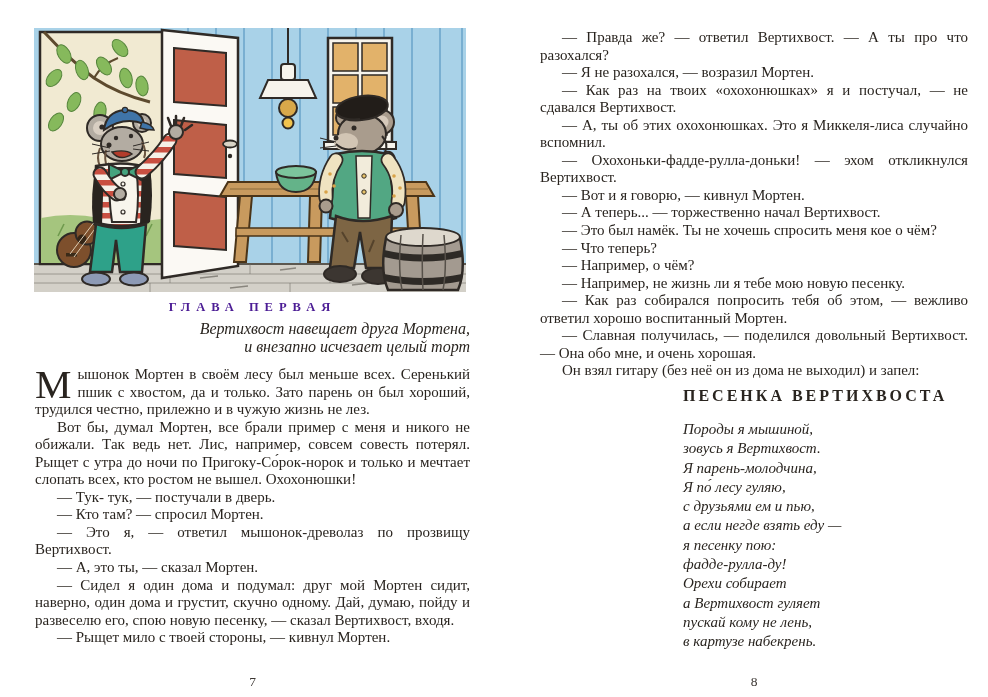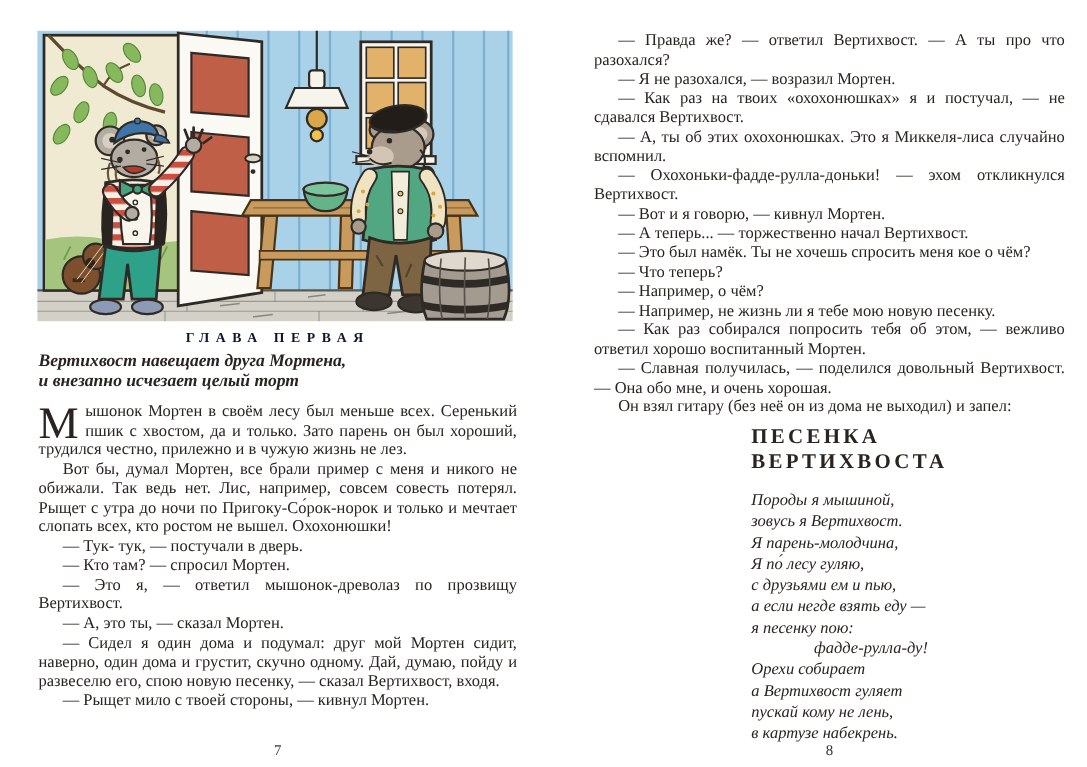--- a/index.html
+++ b/index.html
@@ -6,49 +6,49 @@
   body{
     width:988px;height:697px;position:relative;background:#ffffff;
     font-family:"Liberation Serif","DejaVu Serif",serif;color:#29241f;
     overflow:hidden;
   }
   .abs{position:absolute;}
   
   .illus{left:30px;top:26px;width:440px;height:268px;}
   .chapter-heading{
     left:35px;top:300px;width:435px;text-align:center;
-    font-size:12.5px;letter-spacing:6px;font-weight:bold;color:#0f172a;
+    font-size:12.5px;letter-spacing:6px;font-weight:bold;color:#4c1d95;
   }
   .chapter-subtitle{
-    left:35px;top:320px;width:435px;text-align:left;
-    font-size:16px;line-height:17.5px;font-weight:bold;font-style:italic;
+    left:35px;top:320px;width:435px;text-align:right;
+    font-size:16px;line-height:17.5px;font-weight:normal;font-style:italic;
   }
   .body-text{font-size:15px;line-height:17.55px;text-align:justify;}
   .left-body{left:35px;top:366px;width:435px;}
   .right-body{left:540px;top:29px;width:428px;}
   .body-text p{margin:0;text-indent:22px;}
   .body-text p.noindent{text-indent:0;}
   .dropcap{
     float:left;font-size:41px;line-height:32px;
     padding:2px 6px 0 0;font-weight:normal;
   }
   .pageno{
     top:674px;font-size:13.5px;text-align:center;color:#3a3531;
   }
   .pageno-left{left:35px;width:435px;}
   .pageno-right{left:540px;width:428px;}
   
   .song-block{left:540px;top:387px;width:428px;}
   .song-title{
-    margin:0 0 15px 143px;font-size:19px;letter-spacing:3px;font-weight:bold;
+    margin:0 0 15px 143px;font-size:16px;letter-spacing:3px;font-weight:bold;
   }
   .stanza{margin-left:143px;font-style:italic;font-size:15px;line-height:19.3px;}
   .stanza + .stanza{}
   .song-line{white-space:nowrap;}
-  .song-line.refrain{margin-left:57px;}
+  .song-line.refrain{}
 </style>
 </head>
 <body>
 
 <div class="abs illus">
 <svg viewBox="0 0 440 268" width="440" height="268" xmlns="http://www.w3.org/2000/svg">
   <defs>
     <pattern id="stripes" width="8" height="11" patternUnits="userSpaceOnUse">
       <rect width="8" height="11" fill="#f5f1e8"></rect>
       <rect width="8" height="5.5" fill="#c94f41"></rect>

